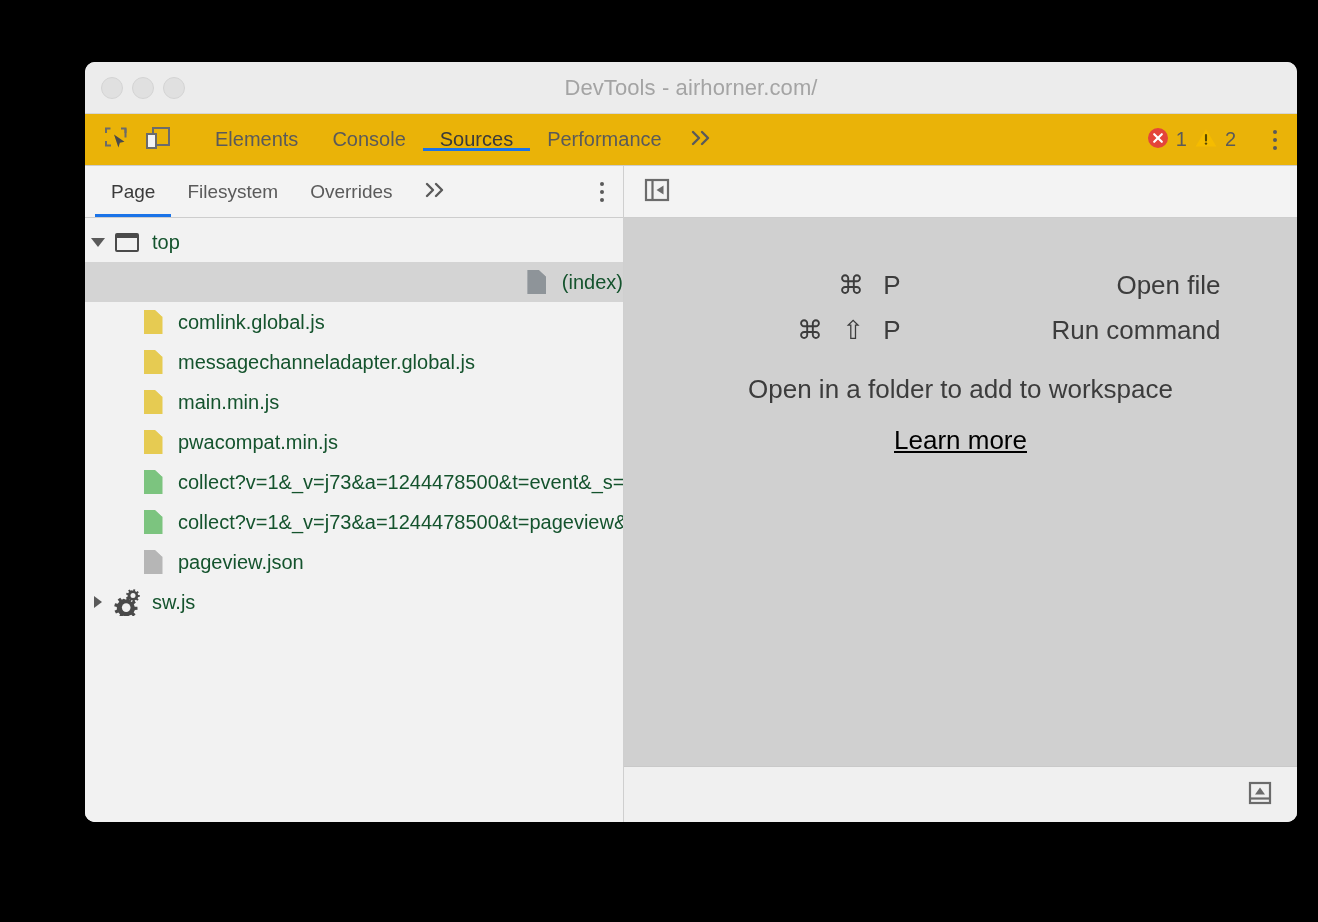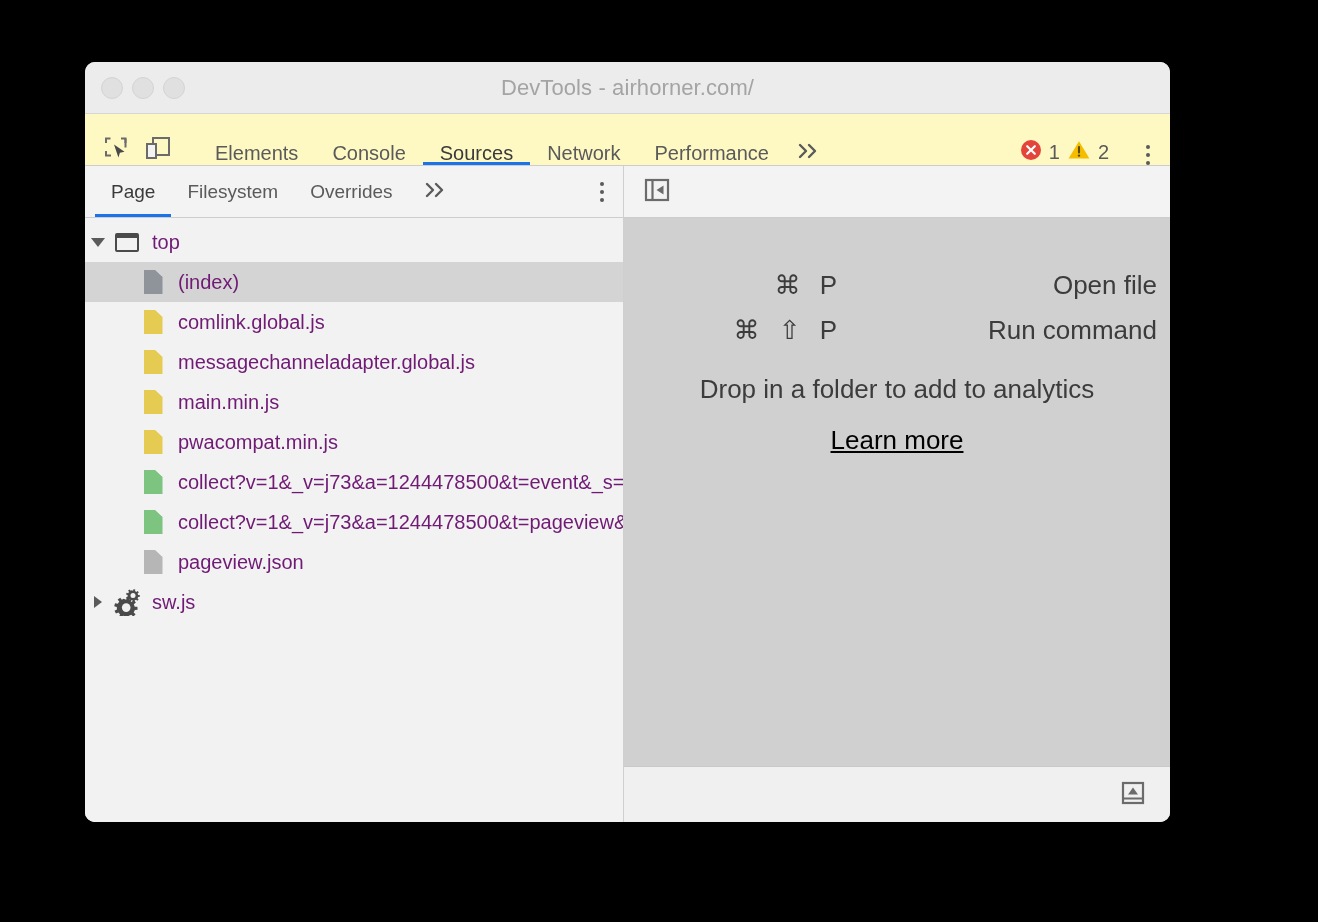--- a/index.html
+++ b/index.html
@@ -10,21 +10,21 @@
     background: #000000;
     font-family: "Liberation Sans", sans-serif;
     overflow: hidden;
   }
 
   
   #devtools-window {
     position: absolute;
     left: 85px;
     top: 62px;
-    width: 1085px;
+    width: 1212px;
     height: 760px;
     background: #f2f2f2;
     border-radius: 10px;
     overflow: hidden;
     display: flex;
     flex-direction: column;
   }
 
   
   #titlebar {
@@ -55,24 +55,24 @@
     text-align: center;
     font-size: 22px;
     color: #a4a4a4;
     letter-spacing: 0.1px;
   }
 
   
   #main-tabbar {
     height: 52px;
     flex: 0 0 52px;
-    background: #fef9c3;
+    background: #eab308;
     border-bottom: 1px solid #cdcdcd;
     display: flex;
-    align-items: flex-end;
+    align-items: center;
     padding-left: 10px;
   }
   .toolbar-icon-btn {
     width: 42px;
     display: flex;
     align-items: center;
     justify-content: center;
   }
   .tb-sep {
     width: 1px;
@@ -180,25 +180,25 @@
     flex: 1 1 auto;
     overflow: hidden;
     padding-top: 4px;
     background: #f2f2f2;
   }
   .tree-row {
     height: 40px;
     display: flex;
     align-items: center;
     font-size: 20px;
-    color: #701a75;
+    color: #14532d;
     white-space: nowrap;
     overflow: hidden;
   }
-  .tree-row.selected { background: #d4d4d4; }
+  .tree-row.selected { background: #d4d4d4; justify-content: flex-end; }
   .tw-disclosure {
     width: 26px;
     flex: 0 0 26px;
     display: flex;
     align-items: center;
     justify-content: center;
   }
   .tri {
     width: 0; height: 0;
     border-left: 8px solid #5a5a5a;
@@ -366,23 +366,20 @@
     <div class="tb-sep"></div>
 
     <div class="main-tab">
       <span>Elements</span>
     </div>
     <div class="main-tab">
       <span>Console</span>
     </div>
     <div class="main-tab active">
       <span>Sources</span>
-    </div>
-    <div class="main-tab">
-      <span>Network</span>
     </div>
     <div class="main-tab">
       <span>Performance</span>
     </div>
 
     <div id="tab-overflow">
       <span>
         <svg width="26" height="20" viewBox="0 0 26 20">
           <path d="M4 4l6 6-6 6M13 4l6 6-6 6" fill="none" stroke="#5a5a5a" stroke-width="2.4" stroke-linecap="round" stroke-linejoin="round"></path>
         </svg>
@@ -578,21 +575,21 @@
         <div class="shortcut-row">
           <span class="shortcut-keys">⌘ P</span>
           <span class="shortcut-desc">Open file</span>
         </div>
 
         <div class="shortcut-row">
           <span class="shortcut-keys">⌘ ⇧ P</span>
           <span class="shortcut-desc">Run command</span>
         </div>
 
-        <div id="dropzone-text">Drop in a folder to add to analytics</div>
+        <div id="dropzone-text">Open in a folder to add to workspace</div>
 
         <a id="learn-more" href="#">Learn more</a>
       </div>
 
       <div id="editor-statusbar">
         <div id="show-drawer-btn">
           <span>
             <svg width="28" height="26" viewBox="0 0 28 26">
               <rect x="4" y="3" width="20" height="20" fill="none" stroke="#6b6b6b" stroke-width="2.2"></rect>
               <path d="M4 18.5h20" stroke="#6b6b6b" stroke-width="2.2"></path>

